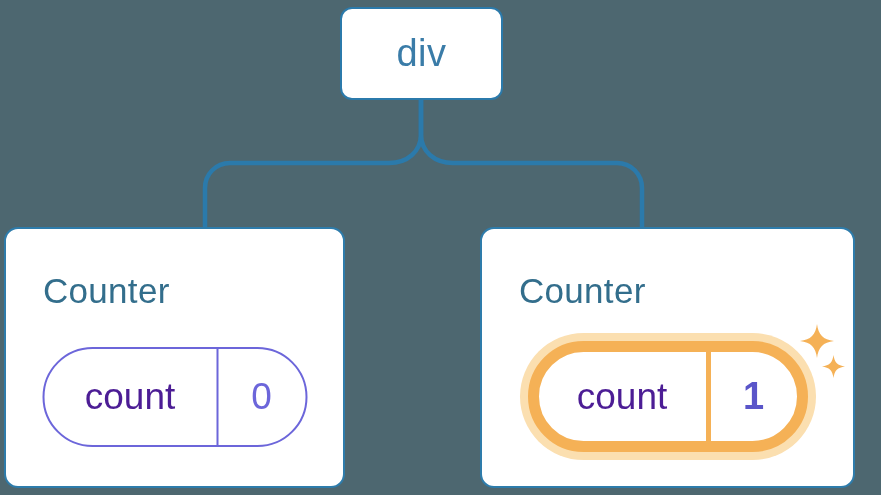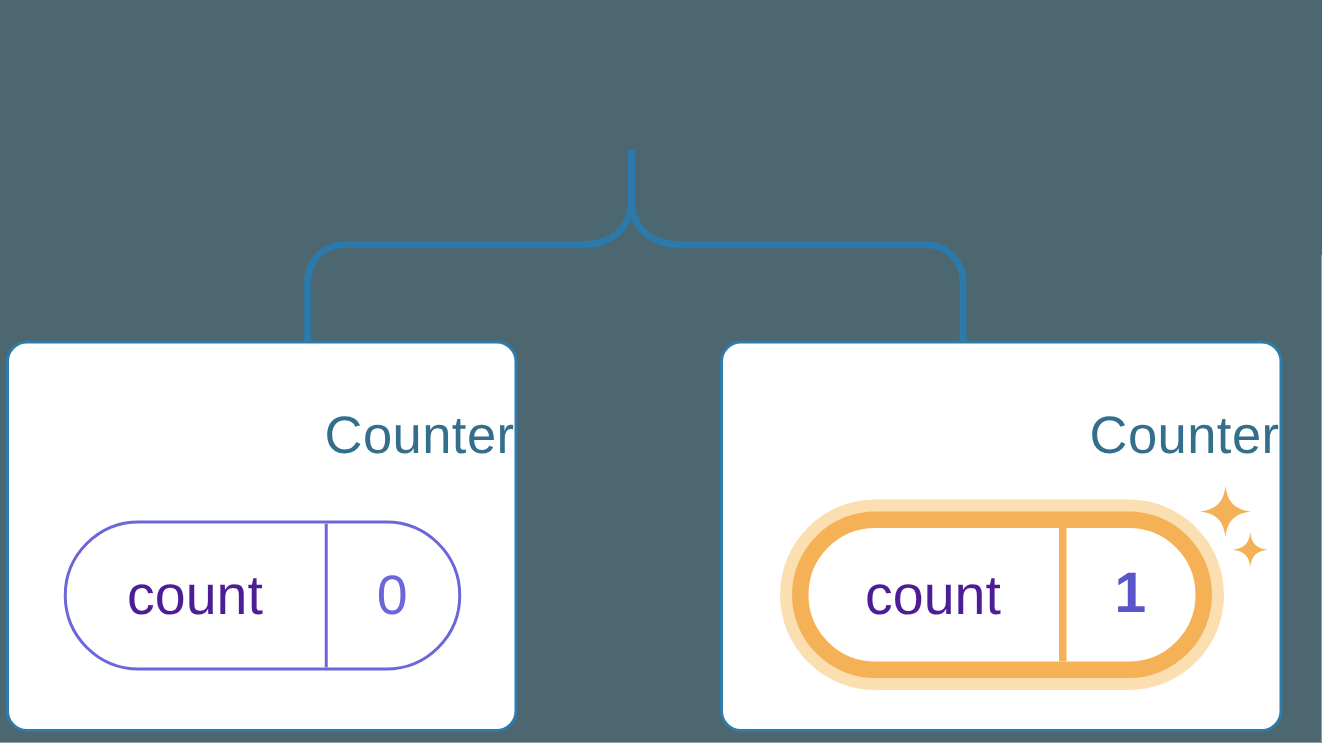--- a/index.html
+++ b/index.html
@@ -48,25 +48,26 @@
     border-radius: 14px;
     box-sizing: border-box;
   }
   .card-left  { left: 4px;   width: 341px; }
   .card-right { left: 480px; width: 375px; }
 
   .card-title {
     position: absolute;
     top: 42px; left: 0;
     width: 100%;
-    text-align: right;
+    text-align: left;
     font-size: 35px;
     font-weight: 500;
     color: #336e8c;
     letter-spacing: 0.3px;
+    padding-left: 37px;
   }
 
   .pill {
     position: absolute;
     left: 50%;
     transform: translateX(-50%);
     display: flex;
     align-items: stretch;
     background: #ffffff;
     border-radius: 999px;
@@ -125,20 +126,23 @@
 </head>
 <body>
 
 <div class="canvas">
 
   <svg class="connector-svg" viewBox="0 0 881 495" xmlns="http://www.w3.org/2000/svg">
     <path d="M 421 100 L 421 134 C 421 152 407 163 389 163 L 230 163 C 216 163 205 174 205 188 L 205 228" fill="none" stroke="#2b7aab" stroke-width="4.5"></path>
     <path d="M 421 100 L 421 134 C 421 152 435 163 453 163 L 617 163 C 631 163 642 174 642 188 L 642 228" fill="none" stroke="#2b7aab" stroke-width="4.5"></path>
   </svg>
 
+  <div class="root-node">
+    <span class="root-node-label">div</span>
+  </div>
 
   <div class="card card-left">
     <div class="card-title">Counter</div>
     <div class="pill pill-plain">
       <div class="pill-key-cell">
         <span class="pill-key">count</span>
       </div>
       <div class="pill-value-cell">
         <span class="pill-value">0</span>
       </div>

